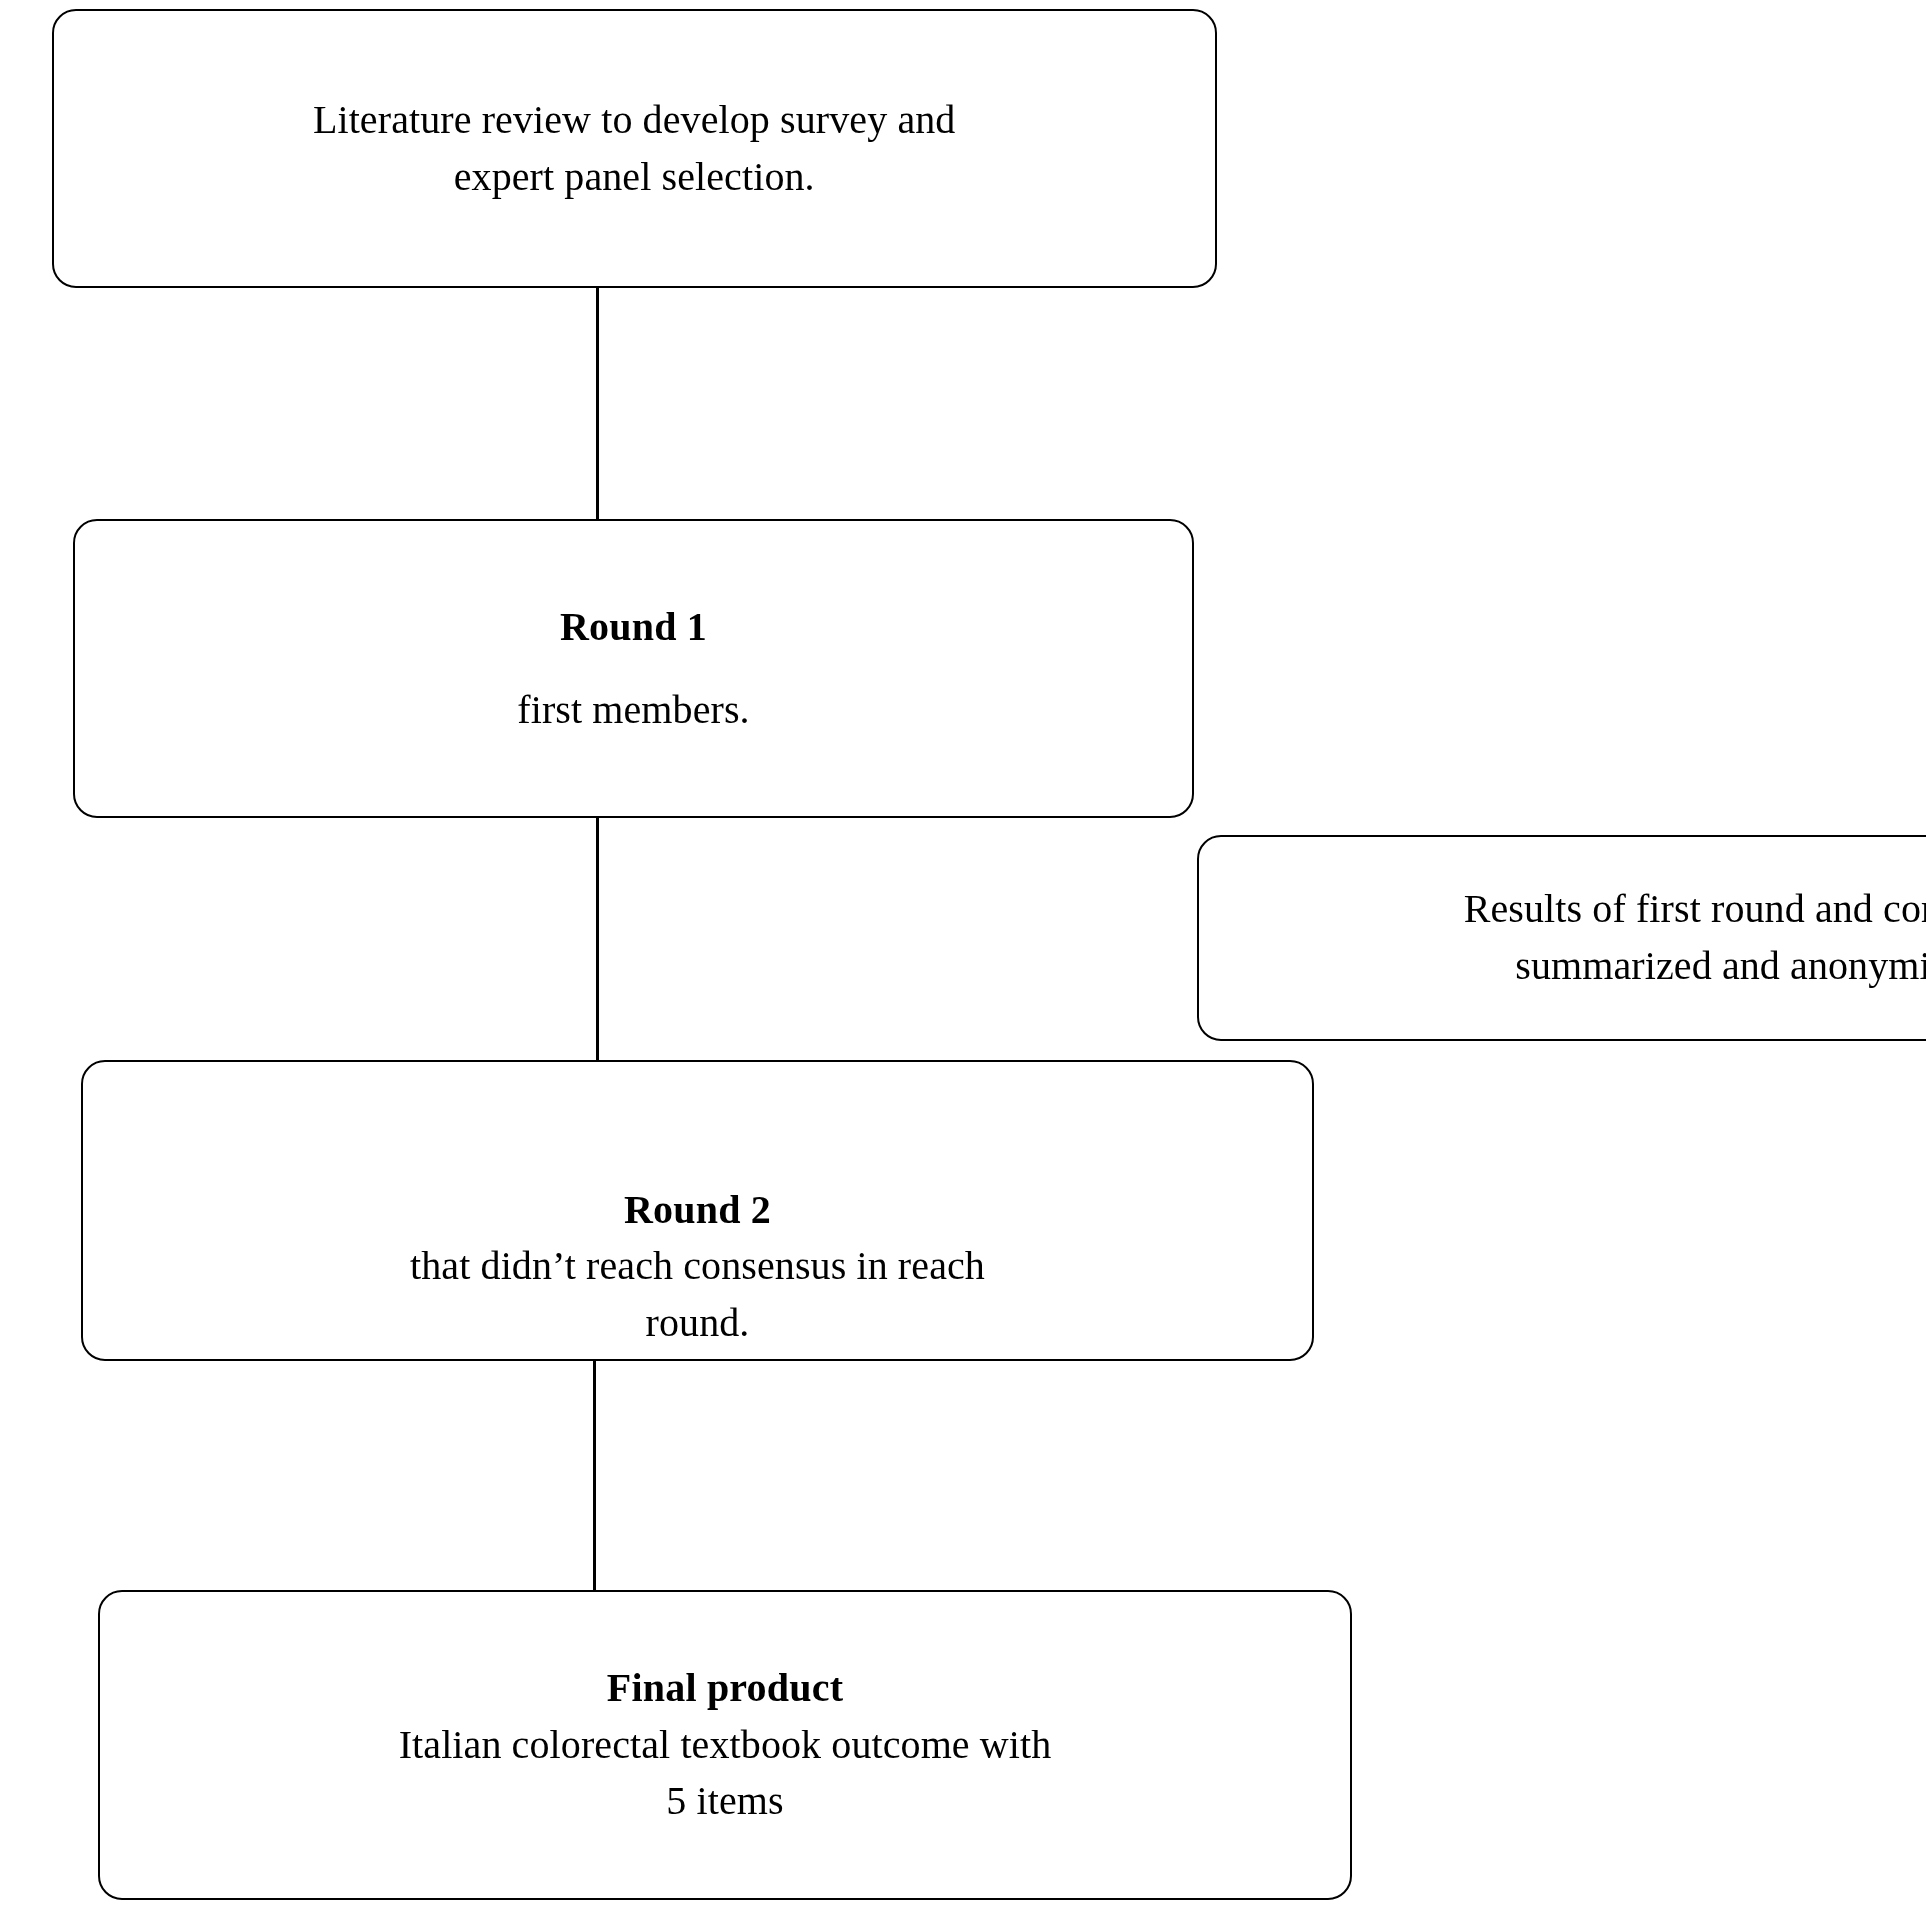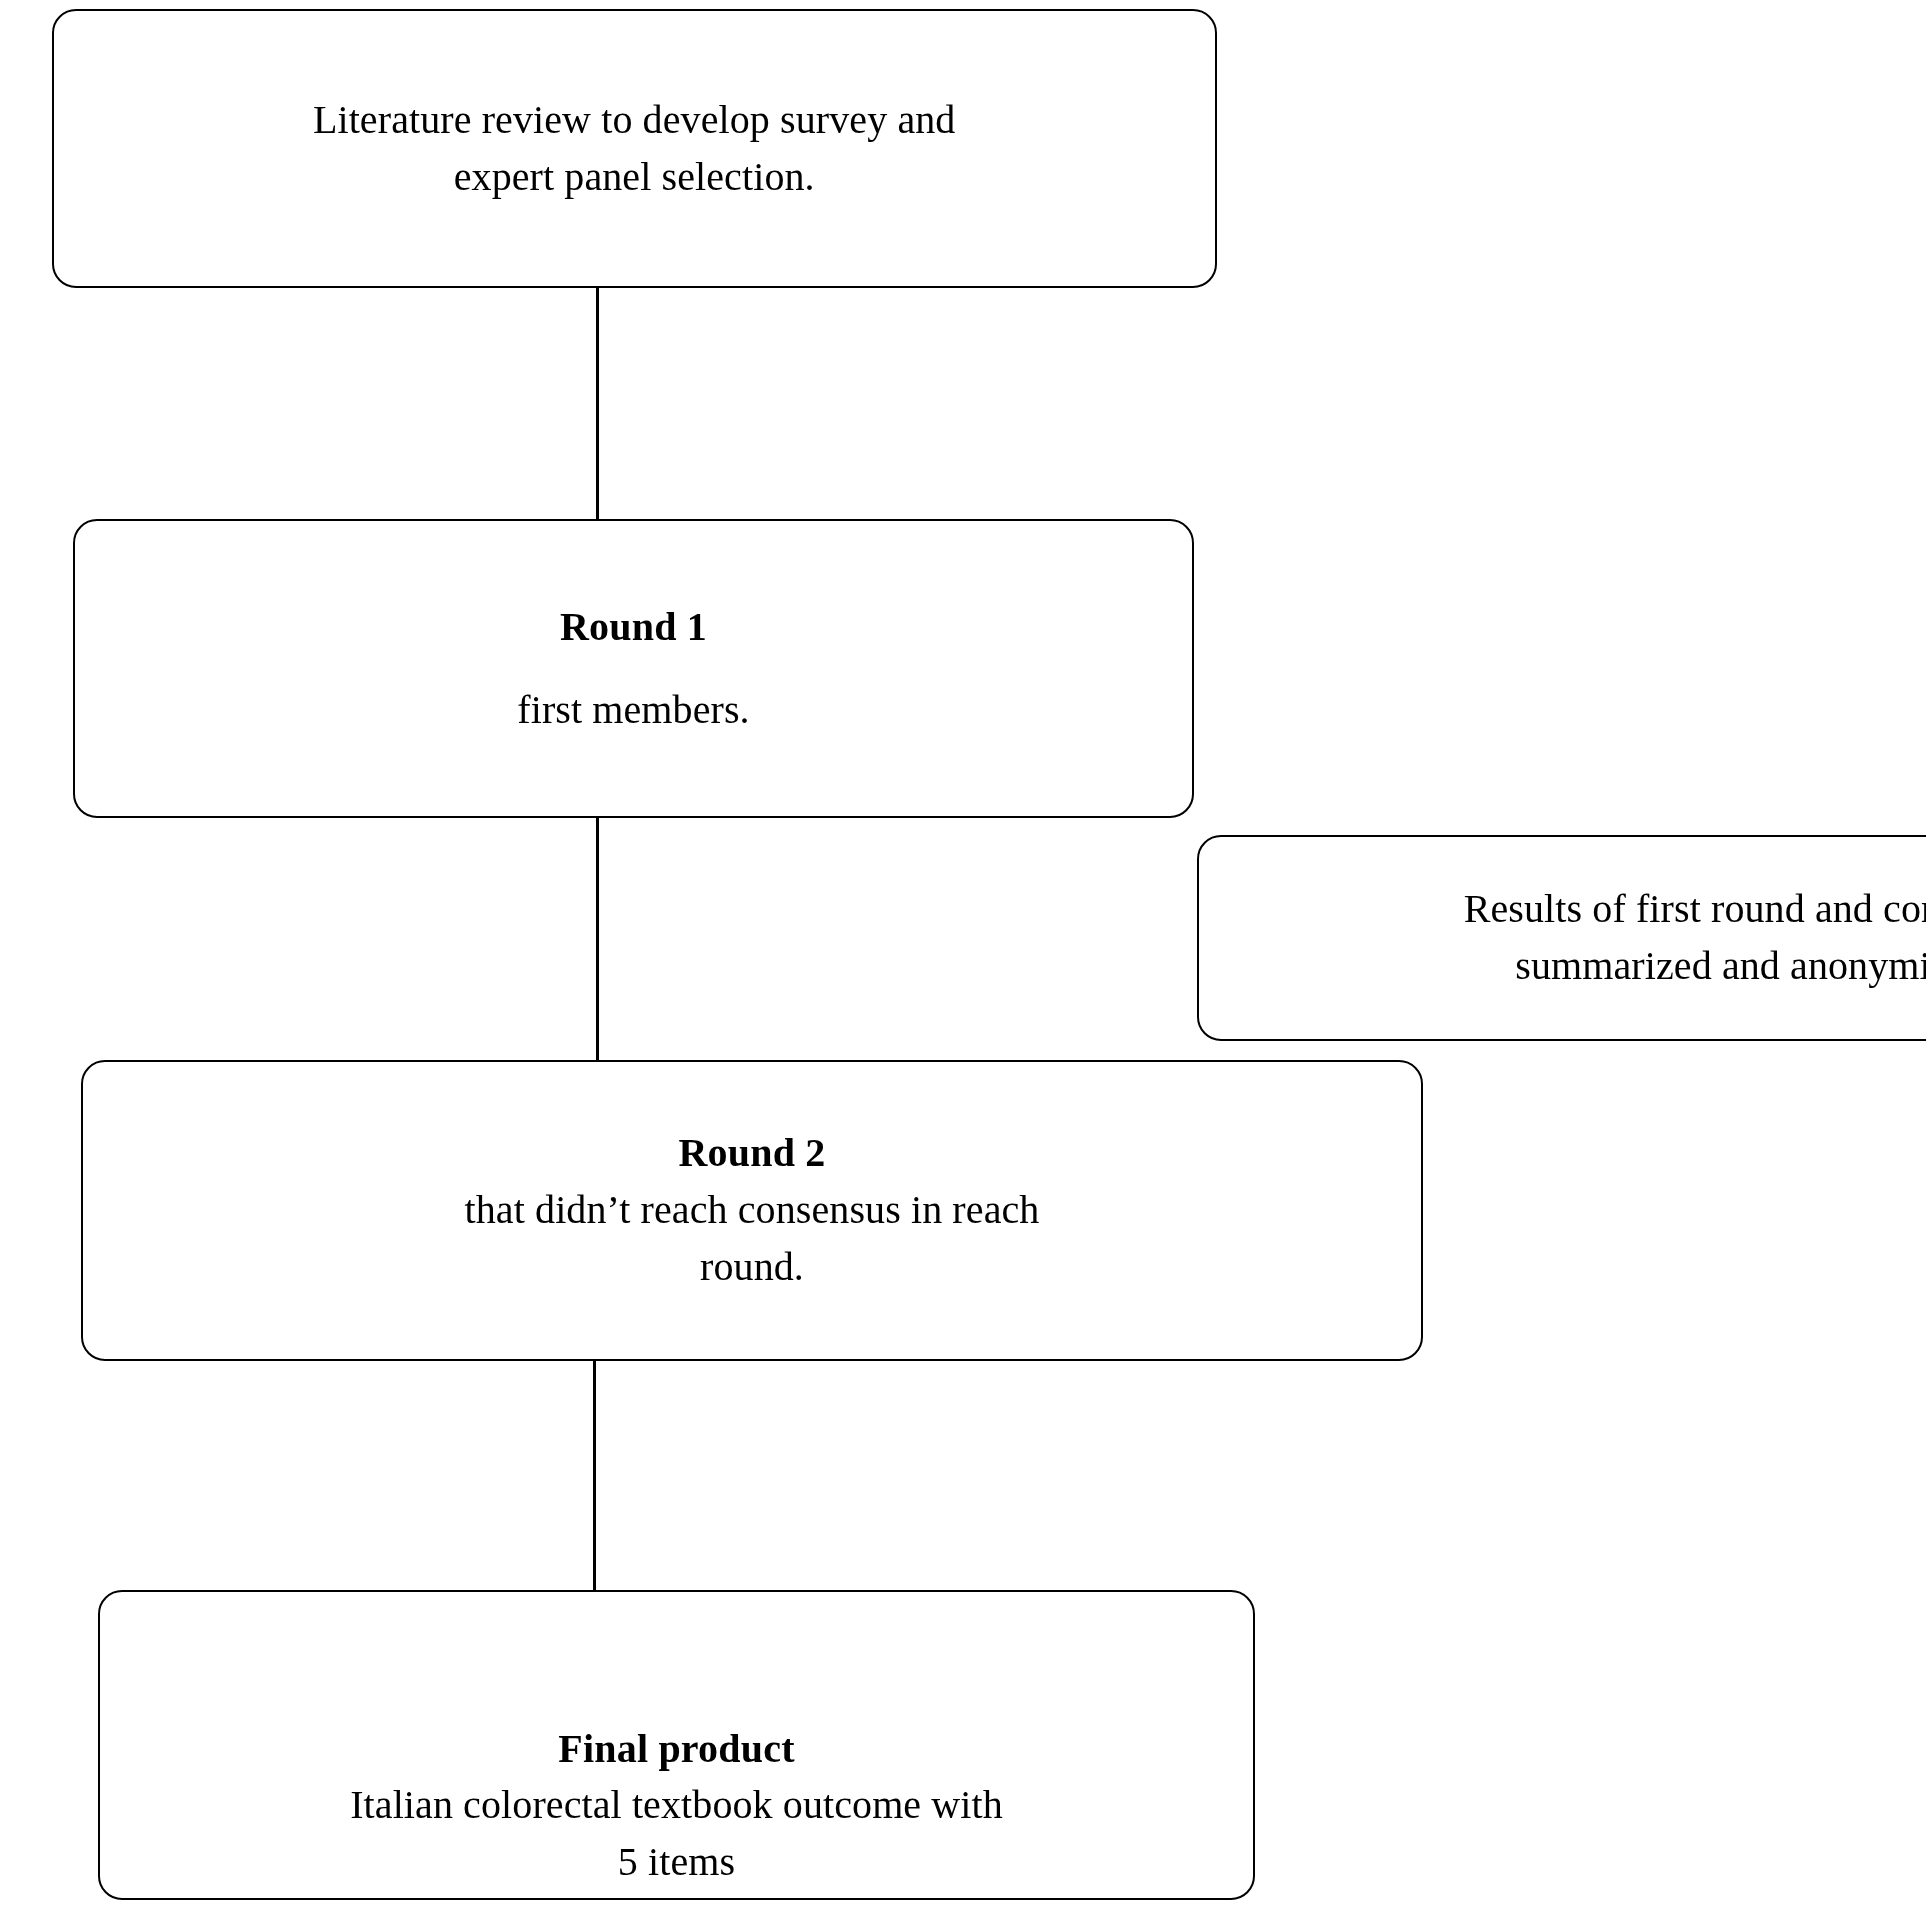--- a/index.html
+++ b/index.html
@@ -47,24 +47,24 @@
   #node-literature-review {
     left: 12.7px;  top: 9.2px;   width: 1165px; height: 279px;
   }
   #node-round-1 {
     left: 34px;  top: 519px; width: 1121px; height: 299px; gap: 26px;
   }
   #node-results-summary {
     left: 1158px; top: 835px; width: 1118px; height: 206px;
   }
   #node-round-2 {
-    left: 42px; top: 1060px; width: 1342px; height: 301px;
+    left: 42px; top: 1060px; width: 1233px; height: 301px; justify-content: flex-end;
   }
   #node-final-product {
-    left: 59px; top: 1590px; width: 1157px; height: 310px; justify-content: flex-end;
+    left: 59px; top: 1590px; width: 1254px; height: 310px;
   }
   
   .connector {
     position: absolute;
     background: #000000;
     width: 2.7px;
   }
   #connector-lit-to-round1 { left: 596px; top: 287px;  height: 234px; }
   #connector-round1-to-round2 { left: 596px; top: 816px; height: 247px; }
   #connector-round2-to-final { left: 593px; top: 1359px; height: 233px; }

